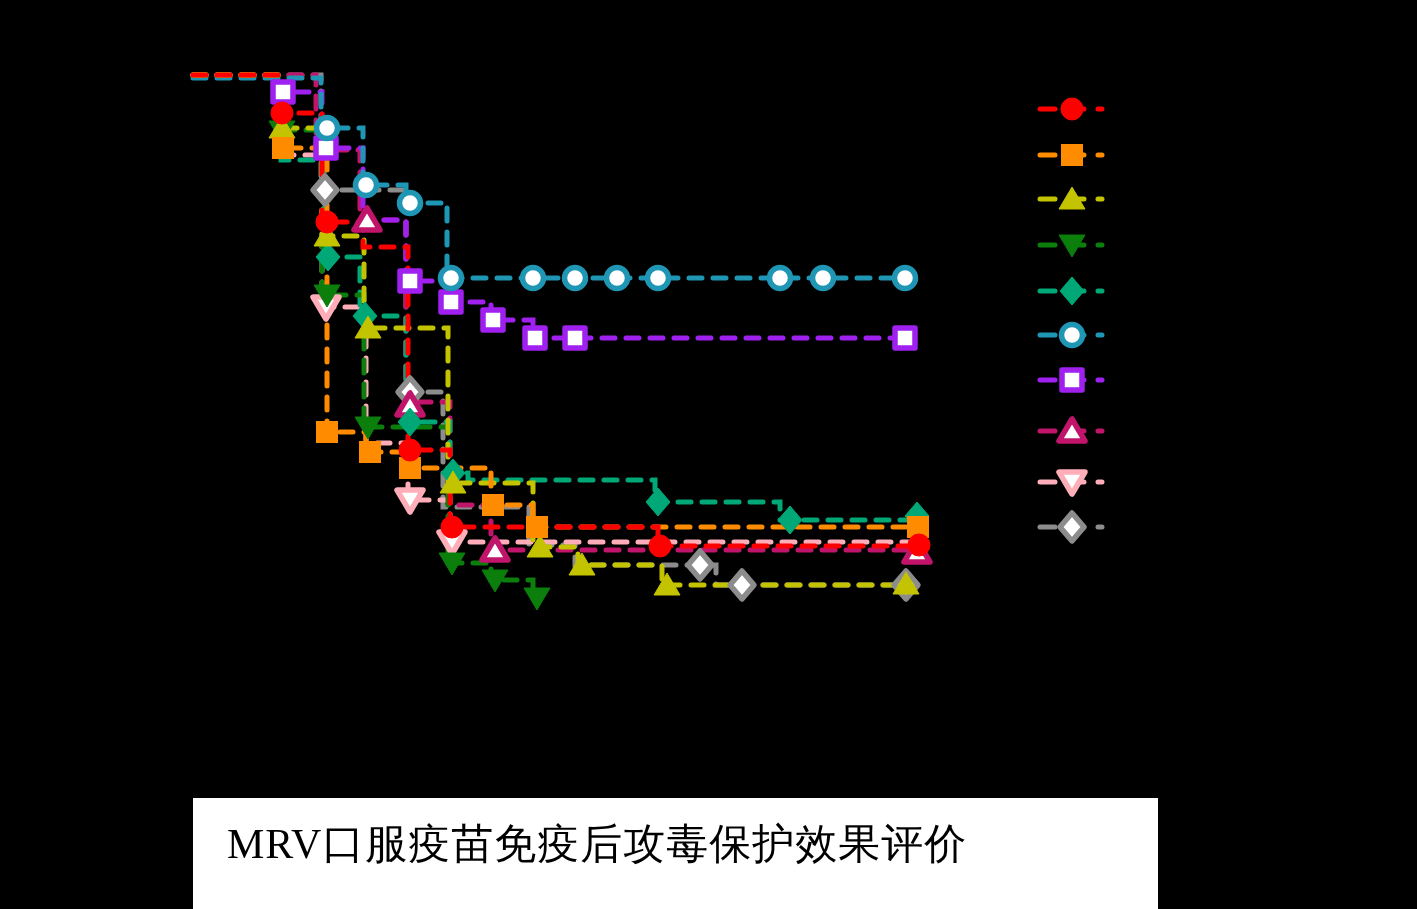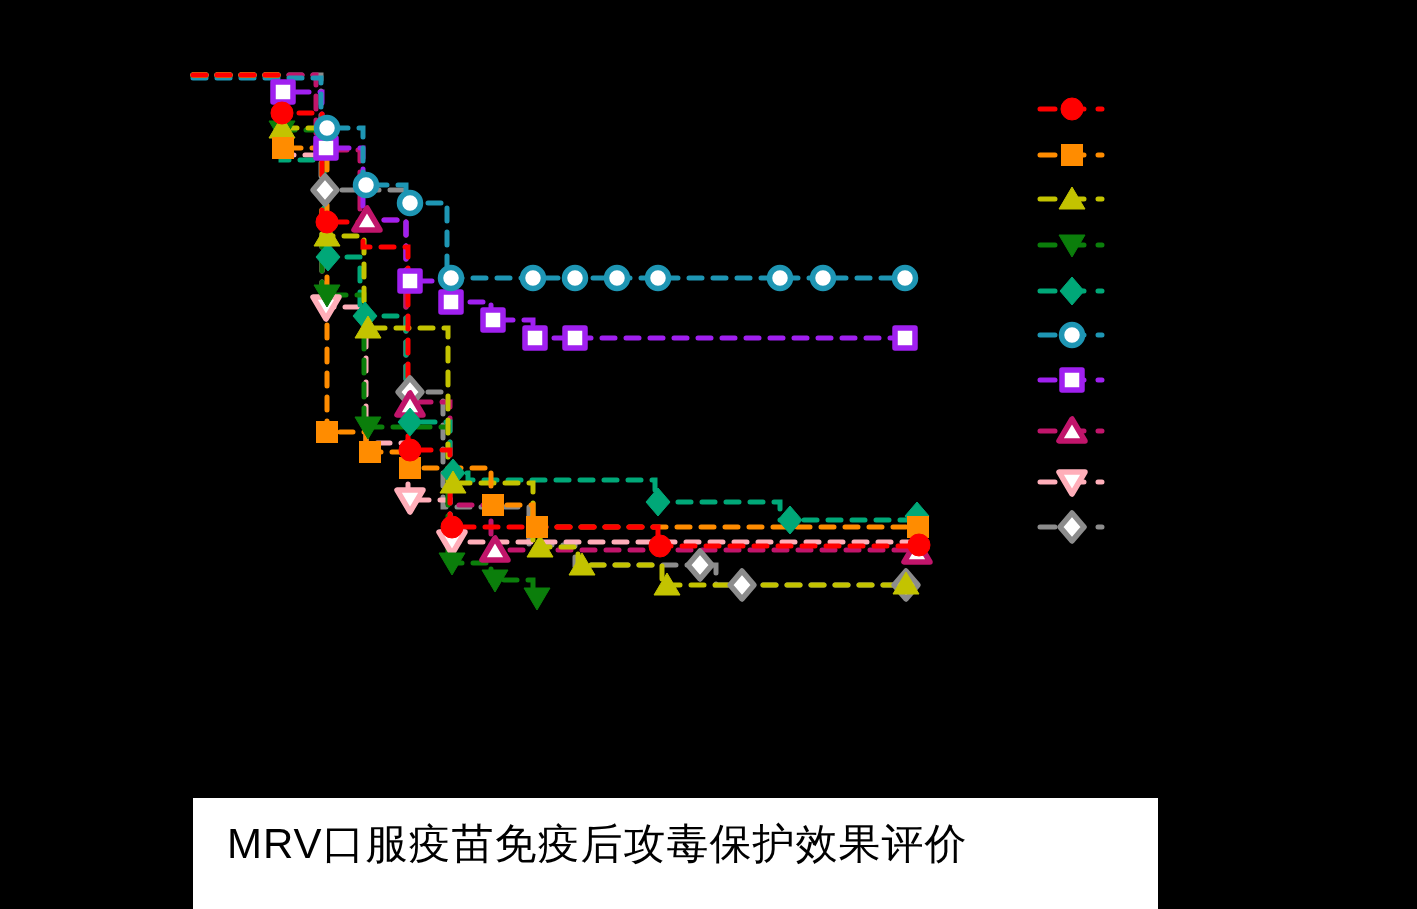--- a/index.html
+++ b/index.html
@@ -1,20 +1,20 @@
 <!DOCTYPE html>
 <html><head>
 <meta charset="utf-8">
 <style>
   html,body{margin:0;padding:0;background:#000;}
   .stage{position:relative;width:1417px;height:909px;background:#000;overflow:hidden;
          font-family:"Liberation Sans", sans-serif;}
   .stage svg{position:absolute;left:0;top:0;}
   .title-box{position:absolute;left:193px;top:798px;width:965px;height:111px;background:#ffffff;}
-  .title-box span{display:block;padding:18px 0 0 34px;font-family:Liberation Sans, sans-serif;
+  .title-box span{display:block;padding:18px 0 0 34px;font-family:Liberation Serif, serif;
                   font-size:42px;color:#000;white-space:nowrap;letter-spacing:1px;}
 </style>
 </head>
 <body>
 
 <div class="stage">
   <svg id="plot" width="1417" height="909" viewBox="0 0 1417 909" xmlns="http://www.w3.org/2000/svg">
     <g id="lines-layer">
         <polyline points="193,75 321,75 321,190 406,190 406,392 443,392 443,507 529,507 529,545 575,545 575,565 716,565 716,585 905,585" fill="none" stroke="#8C8C8C" stroke-width="5" stroke-dasharray="13 11" stroke-linecap="round" stroke-linejoin="miter"></polyline>
         <polyline points="193,75 278,75 278,155 322,155 322,307 366,307 366,443 408,443 408,500 450,500 450,542 908,542" fill="none" stroke="#FFAEB9" stroke-width="5" stroke-dasharray="13 11" stroke-linecap="round" stroke-linejoin="miter"></polyline>

